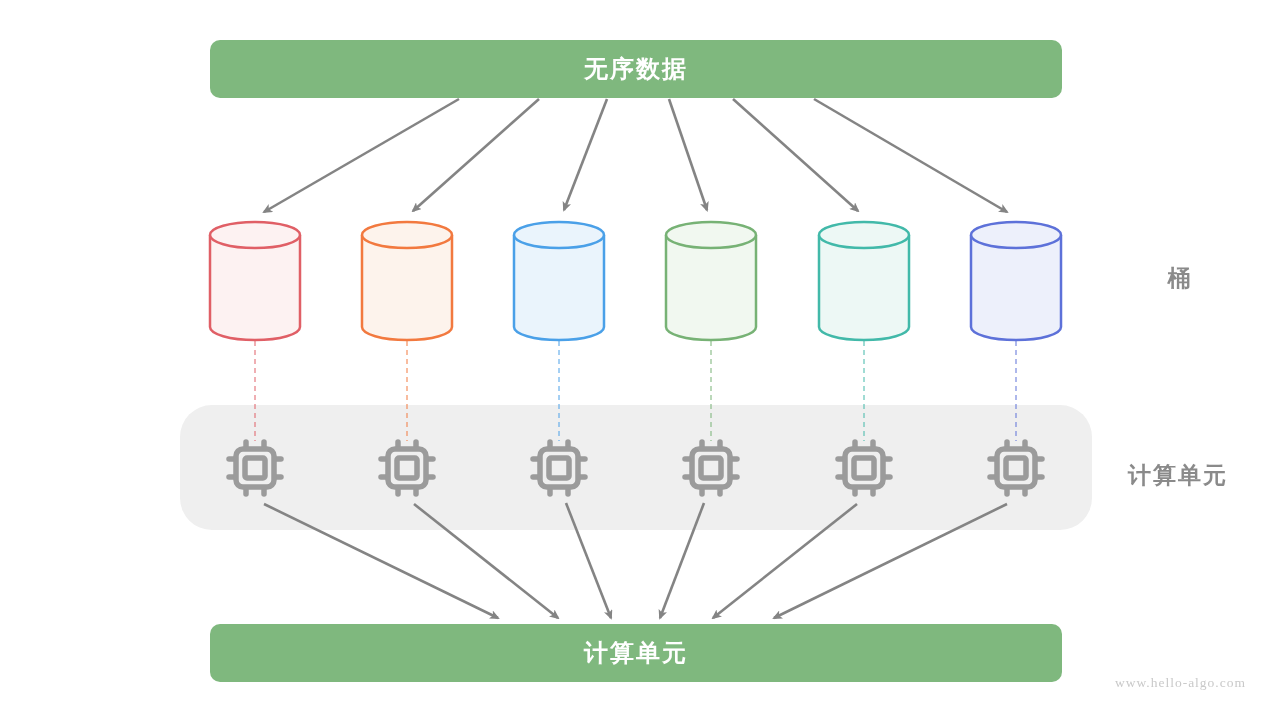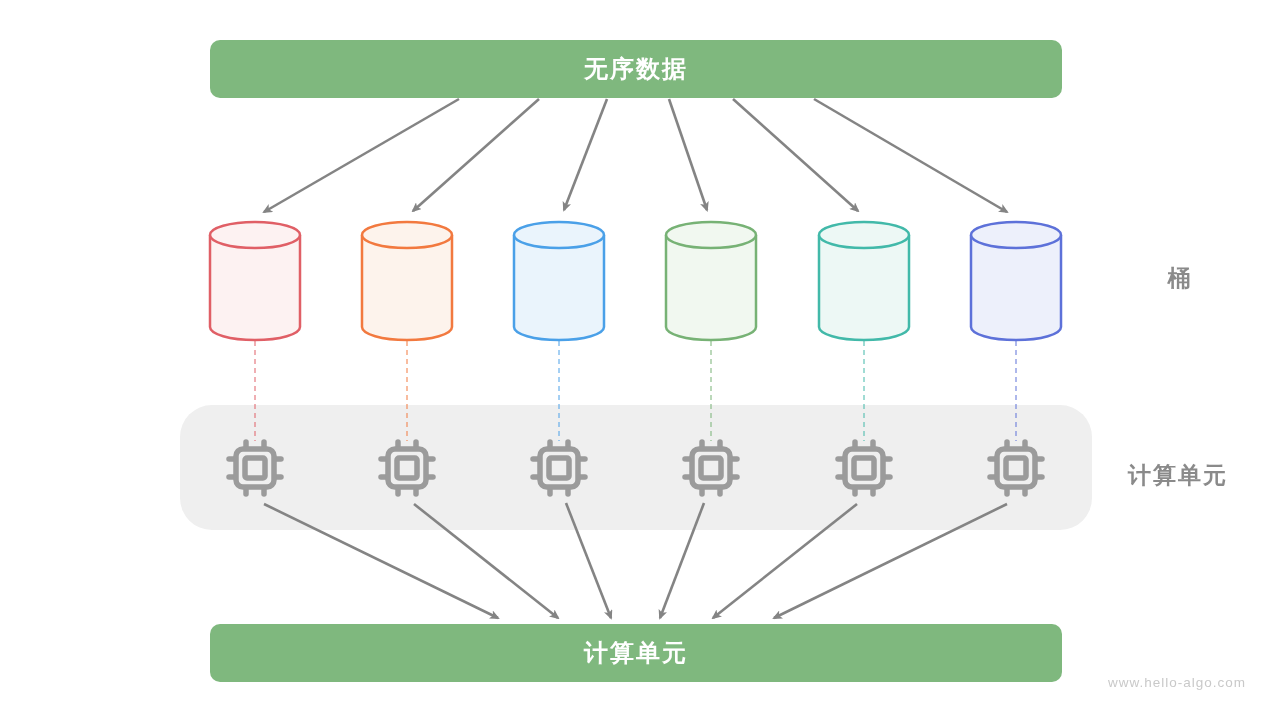--- a/index.html
+++ b/index.html
@@ -18,21 +18,21 @@
   }
   .side-label {
     position: absolute; color: #8a8a8a; font-size: 23px; font-weight: bold;
     letter-spacing: 2px; white-space: nowrap;
   }
   .side-label-buckets { left: 1150px; top: 263px; width: 60px; text-align: center; }
   .side-label-compute { left: 1128px; top: 460px; }
   .watermark {
     position: absolute; right: 34px; top: 675px;
     color: #c9c9c9; font-size: 13.5px; letter-spacing: 1px;
-    font-family: Liberation Sans, sans-serif;
+    font-family: Liberation Serif, serif;
     text-align: center;
   }
 </style>
 </head>
 <body>
 
 <div class="canvas">
 
   <svg class="layer-svg" width="1280" height="720" viewBox="0 0 1280 720">
     <defs>

